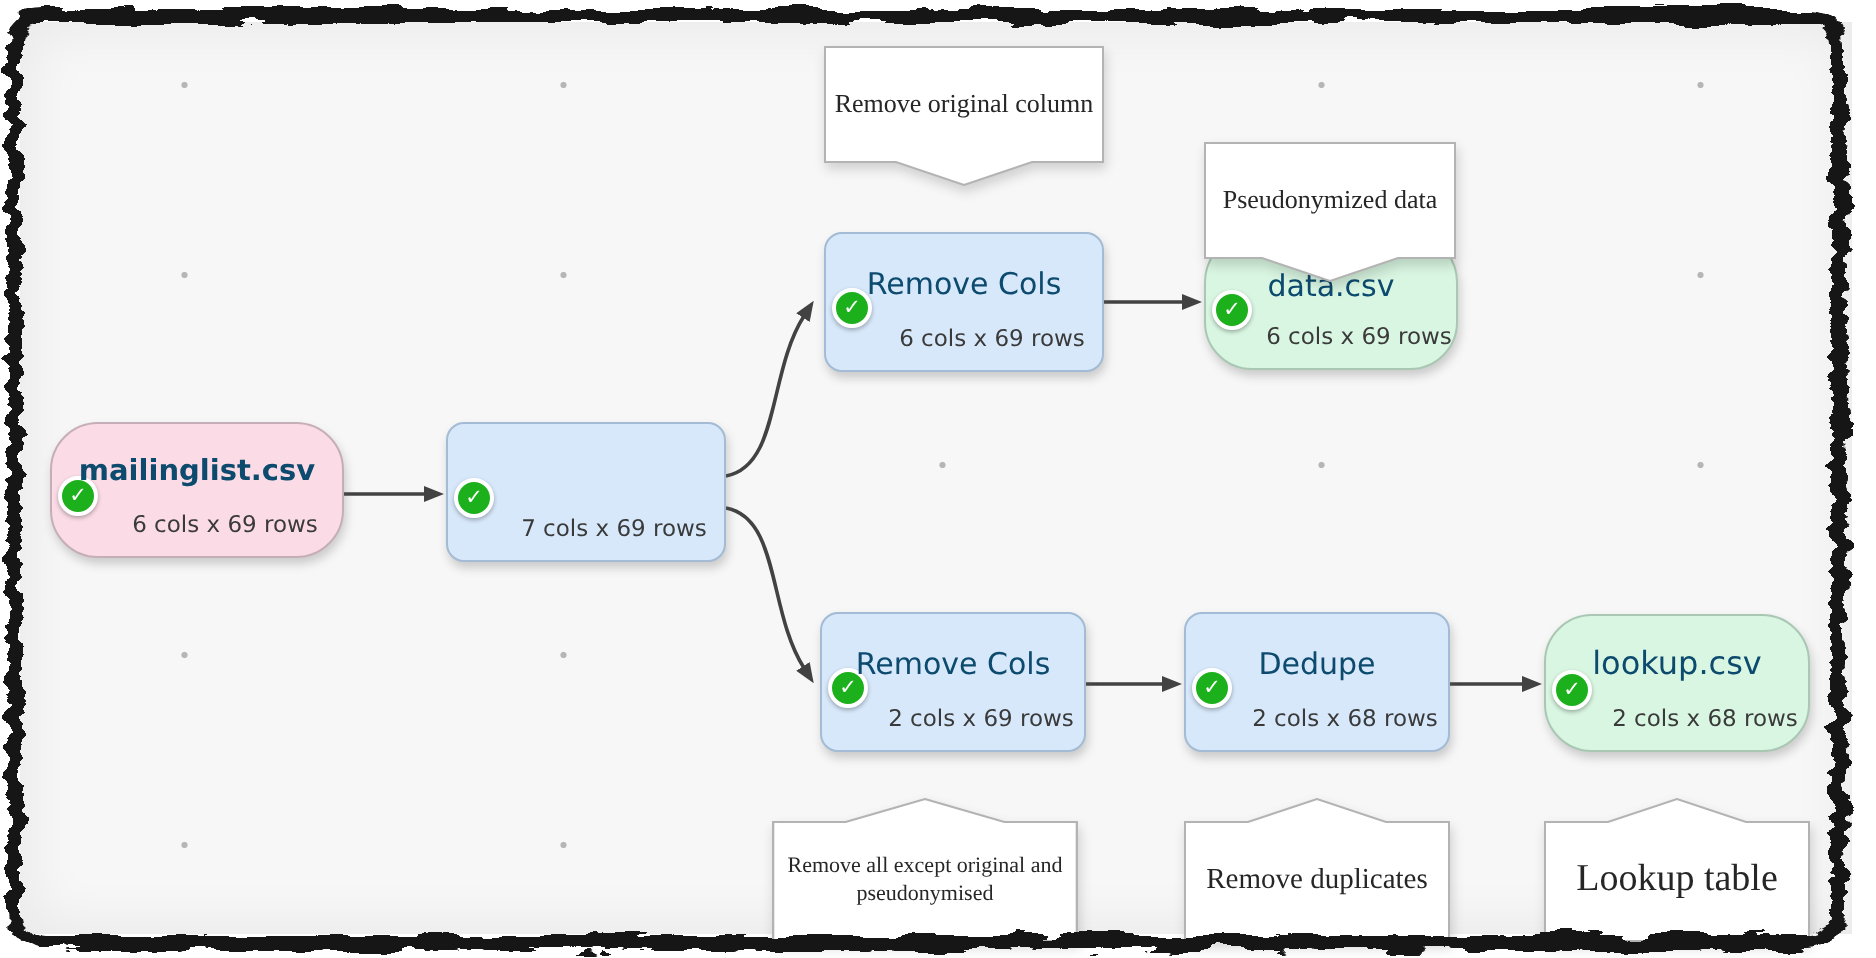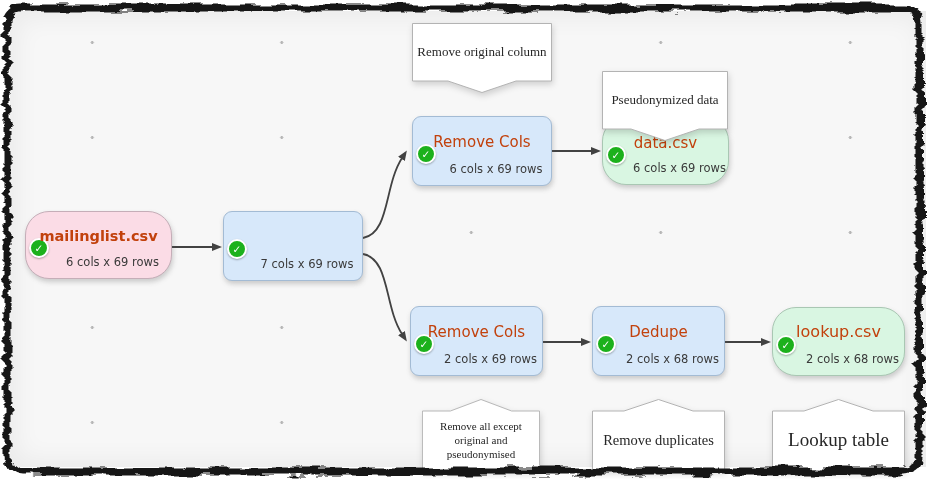--- a/index.html
+++ b/index.html
@@ -28,21 +28,21 @@
   .node-output{background:#d9f6e2;border:1px solid #a9c7b3;border-radius:24px;}
   #n0{left:15px;top:200px;width:147px;height:68px;}
   #n1{left:213px;top:200px;width:140px;height:70px;}
   #n2{left:402px;top:105px;width:140px;height:70px;}
   #n3{left:592px;top:106px;width:127px;height:68px;}
   #n4{left:400px;top:295px;width:133px;height:70px;}
   #n5{left:582px;top:295px;width:133px;height:70px;}
   #n6{left:762px;top:296px;width:133px;height:69px;}
 
   .title{position:absolute;top:16px;left:8px;right:8px;text-align:center;
-         font-size:15px;color:#c2410c;white-space:nowrap;}
+         font-size:15px;color:#0c4a6e;white-space:nowrap;}
   #n1 .title{font-size:19px;top:12px;}
   #n0 .title{font-size:14.5px;font-weight:bold;}
   #n6 .title{font-size:16px;top:14px;}
   .subtitle{position:absolute;bottom:9px;left:0;right:0;text-align:center;
             font-size:11.5px;color:#3a3a3a;white-space:nowrap;padding-left:28px;}
   .check{position:absolute;left:3px;top:27px;width:16px;height:16px;border-radius:50%;
          background:#1cb11c;border:2px solid #ffffff;
          box-shadow:0 1px 2px rgba(0,0,0,0.3);
          display:flex;align-items:center;justify-content:center;}
   #n0 .check{top:26px;}
@@ -50,21 +50,21 @@
 
   
   .callout{position:absolute;filter:drop-shadow(1px 3px 3px rgba(0,0,0,0.16));font-family:Liberation Serif, serif;}
   .callout svg{position:absolute;left:0;top:0;width:100%;height:100%;display:block;}
   .callout-text{position:absolute;left:5px;right:5px;display:flex;align-items:center;
                 justify-content:center;text-align:center;color:#262626;line-height:1.3;}
   .callout-down .callout-text{top:0;height:58px;}
   .callout-up .callout-text{top:12px;height:58px;}
   #c0{left:402px;top:12px;width:140px;height:70px;font-size:13px;}
   #c1{left:592px;top:12px;width:126px;height:70px;font-size:13px;margin-top:48px;}
-  #c2{left:412px;top:388px;width:118px;height:72px;font-size:11px;}
+  #c2{left:376px;top:388px;width:153px;height:72px;font-size:11px;}
   #c3{left:582px;top:388px;width:133px;height:72px;font-size:14.5px;}
   #c4{left:762px;top:388px;width:133px;height:72px;font-size:19px;}
   #c4 .callout-text{white-space:nowrap;}
 
   
   .frame{position:absolute;left:0;top:0;pointer-events:none;}
 </style>
 </head>
 <body>
 

